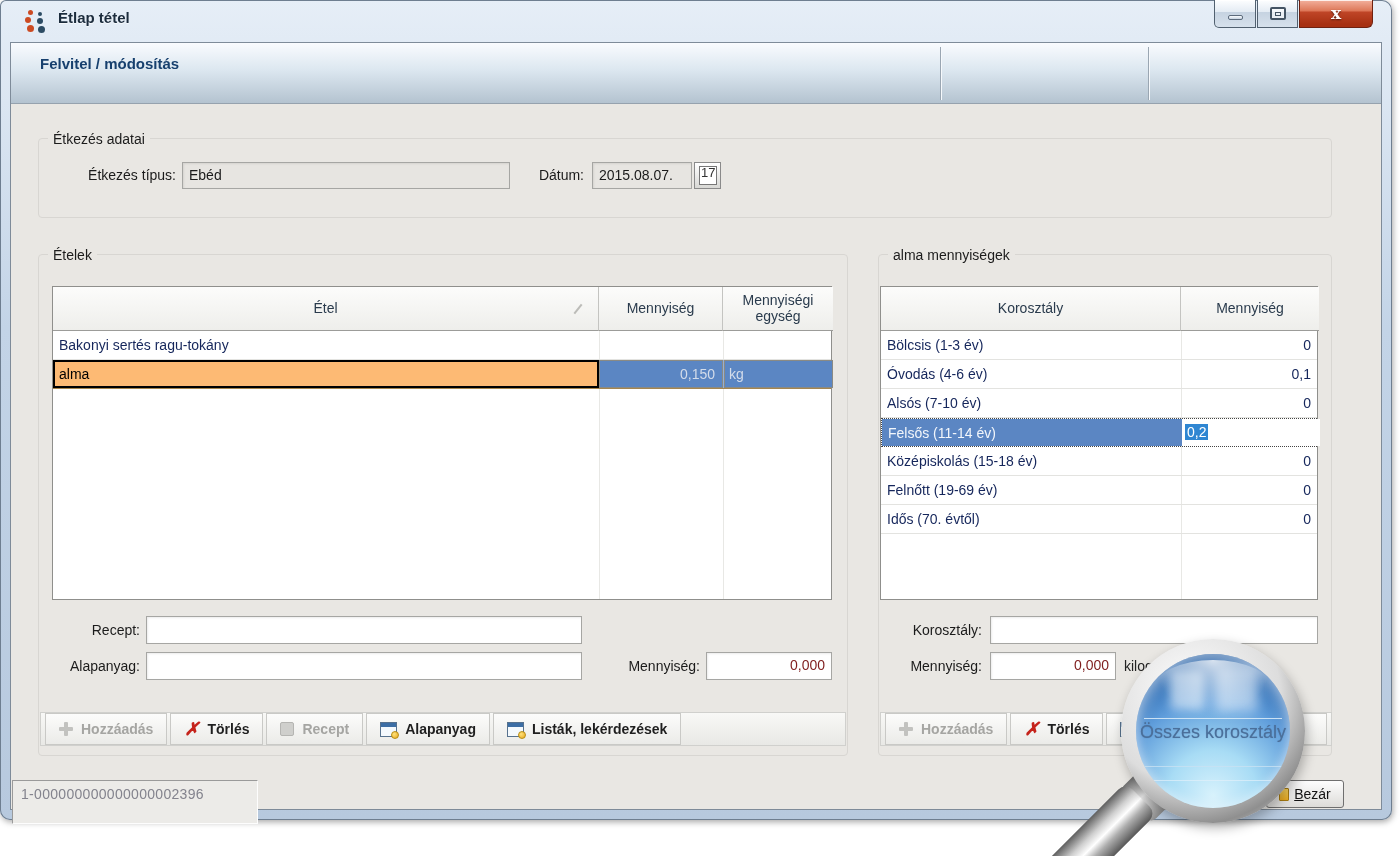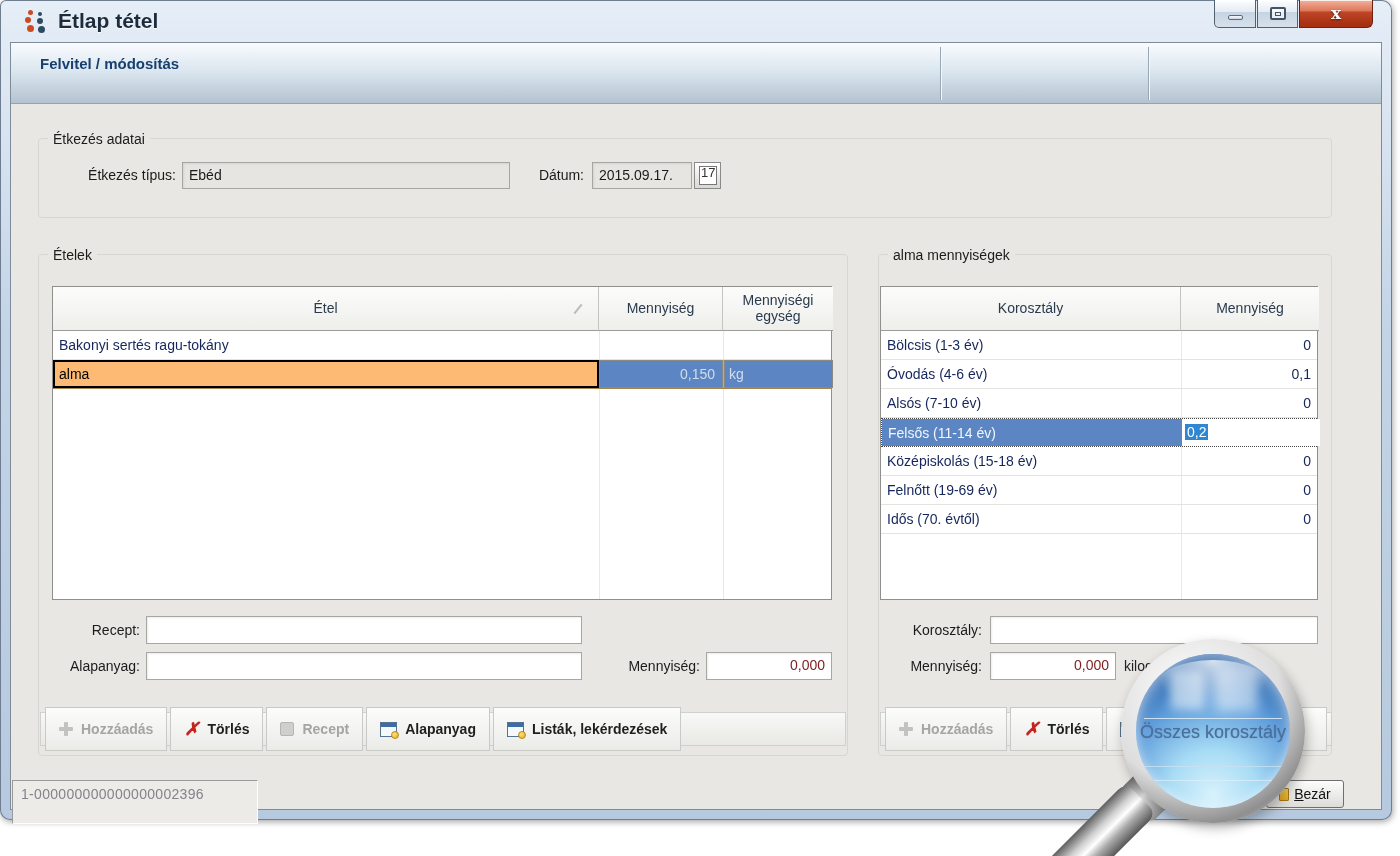--- a/index.html
+++ b/index.html
@@ -18,21 +18,21 @@
   }
   .titlebar { position:absolute; left:0; top:0; width:1392px; height:38px; }
   .app-icon { position:absolute; left:24px; top:8px; width:24px; height:24px; }
   .app-icon i { position:absolute; border-radius:50%; }
   .d1{left:4px;top:2px;width:5px;height:5px;background:#cc4a22;}
   .d2{left:14px;top:4px;width:4px;height:4px;background:#2c4b63;}
   .d3{left:1px;top:9px;width:6px;height:6px;background:#cc4a22;}
   .d4{left:13px;top:10px;width:6px;height:6px;background:#2c4b63;}
   .d5{left:3px;top:17px;width:7px;height:7px;background:#cc4a22;}
   .d6{left:14px;top:18px;width:7px;height:7px;background:#2c4b63;}
-  .win-title { position:absolute; left:58px; top:9px; font-size:21px; font-weight:bold; color:#1c2c3d; text-shadow:0 1px 0 rgba(255,255,255,.7); }
+  .win-title { position:absolute; left:58px; top:9px; font-size:15px; font-weight:bold; color:#1c2c3d; text-shadow:0 1px 0 rgba(255,255,255,.7); }
 
   .winbtn { position:absolute; top:0; height:28px; border:1px solid #51606f; border-top:none;
     background:linear-gradient(#fdfeff 0%,#e3ebf3 45%,#c6d3e1 46%,#d7e1ec);
     box-shadow: inset 0 1px 0 rgba(255,255,255,.8); display:flex; align-items:center; justify-content:center; }
   .btn-min { left:1214px; width:42px; border-radius:0 0 0 5px; }
   .btn-max { left:1257px; width:41px; }
   .btn-close { left:1299px; width:74px; border-radius:0 0 6px 0;
     background:linear-gradient(#f3b19e 0%, #dd7758 40%, #bf4527 45%, #a73012 90%);
     border-color:#6f2110; }
   .glyph-min { width:15px; height:5px; margin-top:8px; background:linear-gradient(#fafcfe,#c7d4e2); border:1px solid #5c6b7c; border-radius:2px; }
@@ -113,21 +113,21 @@
   .fld-koro  { left:990px; top:616px; width:328px; height:28px; }
   .qty-lbl-r { left:880px; top:653px; width:102px; }
   .fld-qty-r { left:990px; top:652px; width:126px; height:28px; }
   .unit-r { position:absolute; left:1124px; top:658px; color:#222; }
 
   
   .toolbar { position:absolute; height:34px; border:1px solid #d0d0cd;
     background:linear-gradient(#f8f8f6,#e8e8e5); display:flex; align-items:center; gap:3px; padding:0 4px; }
   .toolbar-l { left:40px; top:712px; width:806px; }
   .toolbar-r { left:880px; top:712px; width:452px; }
-  .tb-btn { height:44px; display:flex; align-items:center; gap:8px; padding:0 13px;
+  .tb-btn { height:32px; display:flex; align-items:center; gap:8px; padding:0 13px;
     border:1px solid #c9c9c6; background:linear-gradient(#fcfcfb,#ebebe8);
     font-weight:bold; color:#1f1f1f; white-space:nowrap; }
   .tb-btn.disabled { color:#a5a5a2; }
   .ic-plus { position:relative; width:14px; height:14px; }
   .ic-plus b, .ic-plus i { position:absolute; background:#c2c2bf; border-radius:1px; }
   .ic-plus b { left:0; top:5px; width:14px; height:4px; }
   .ic-plus i { left:5px; top:0; width:4px; height:14px; }
   .ic-x { font-size:18px; font-weight:bold; color:#c5231b; line-height:1; font-style:italic; }
   .ic-box { width:14px; height:14px; background:#cfcfcc; border:1px solid #b5b5b2; border-radius:2px; }
   .ic-win { position:relative; width:17px; height:15px; border:1px solid #57728e; background:#f4f9fd; }
@@ -203,21 +203,21 @@
   <div class="headerband"></div>
   <div class="hb-title">Felvitel / módosítás</div>
   <div class="hb-sep hb-sep1"></div>
   <div class="hb-sep hb-sep2"></div>
 
   <div class="grp grp1"></div>
   <div class="grp-label grp1-label">Étkezés adatai</div>
   <div class="lbl lbl-type">Étkezés típus:</div>
   <div class="field ro fld-type">Ebéd</div>
   <div class="lbl lbl-date">Dátum:</div>
-  <div class="field ro fld-date">2015.09.17.</div>
+  <div class="field ro fld-date">2015.08.07.</div>
   <div class="btn-cal">
     <span class="cal">
       <span class="cal-top"></span>
       <span class="cal-num" style="display:block;">17</span>
     </span>
   </div>
 
   <div class="grp grp2"></div>
   <div class="grp-label grp2-label">Ételek</div>
 

